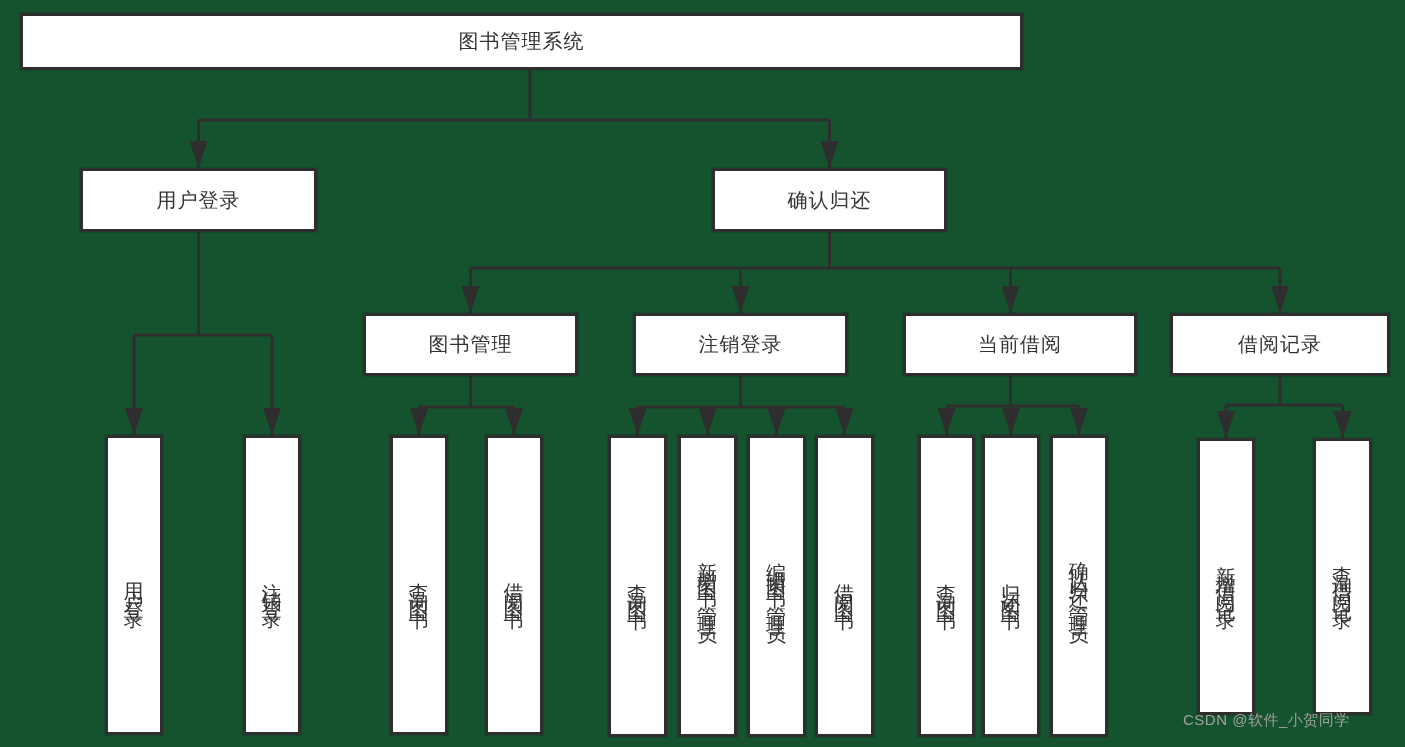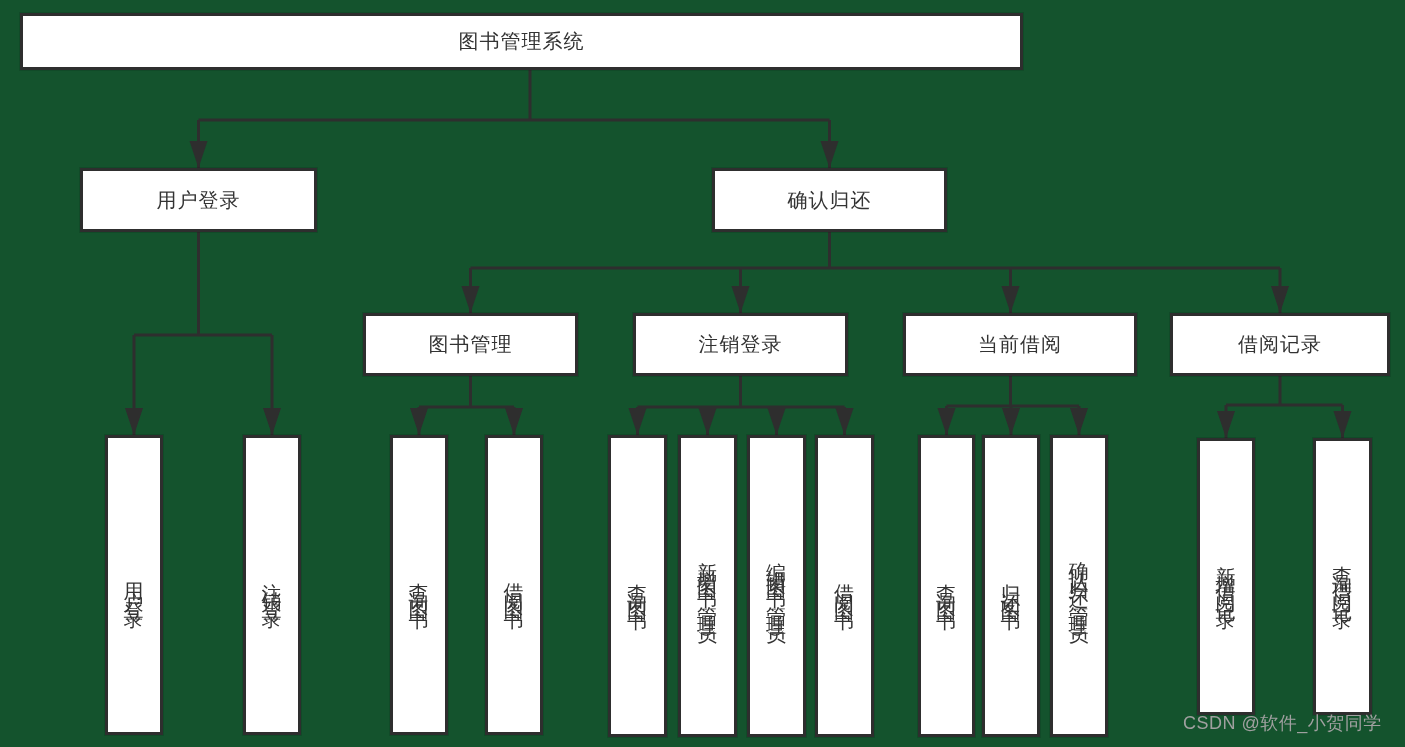--- a/index.html
+++ b/index.html
@@ -48,21 +48,21 @@
     text-orientation: mixed;
     letter-spacing: 9px;
     line-height: 1;
   }
   .watermark {
     position: absolute;
     left: 1183px;
     top: 711px;
     z-index: 5;
     color: #a0a0a0;
-    font-size: 18px;
+    font-size: 15px;
     letter-spacing: 0.5px;
     white-space: nowrap;
   }
 </style>
 </head>
 <body>
 
 <div class="canvas">
 
   <svg class="connectors" viewBox="0 0 1405 747" aria-hidden="true">

